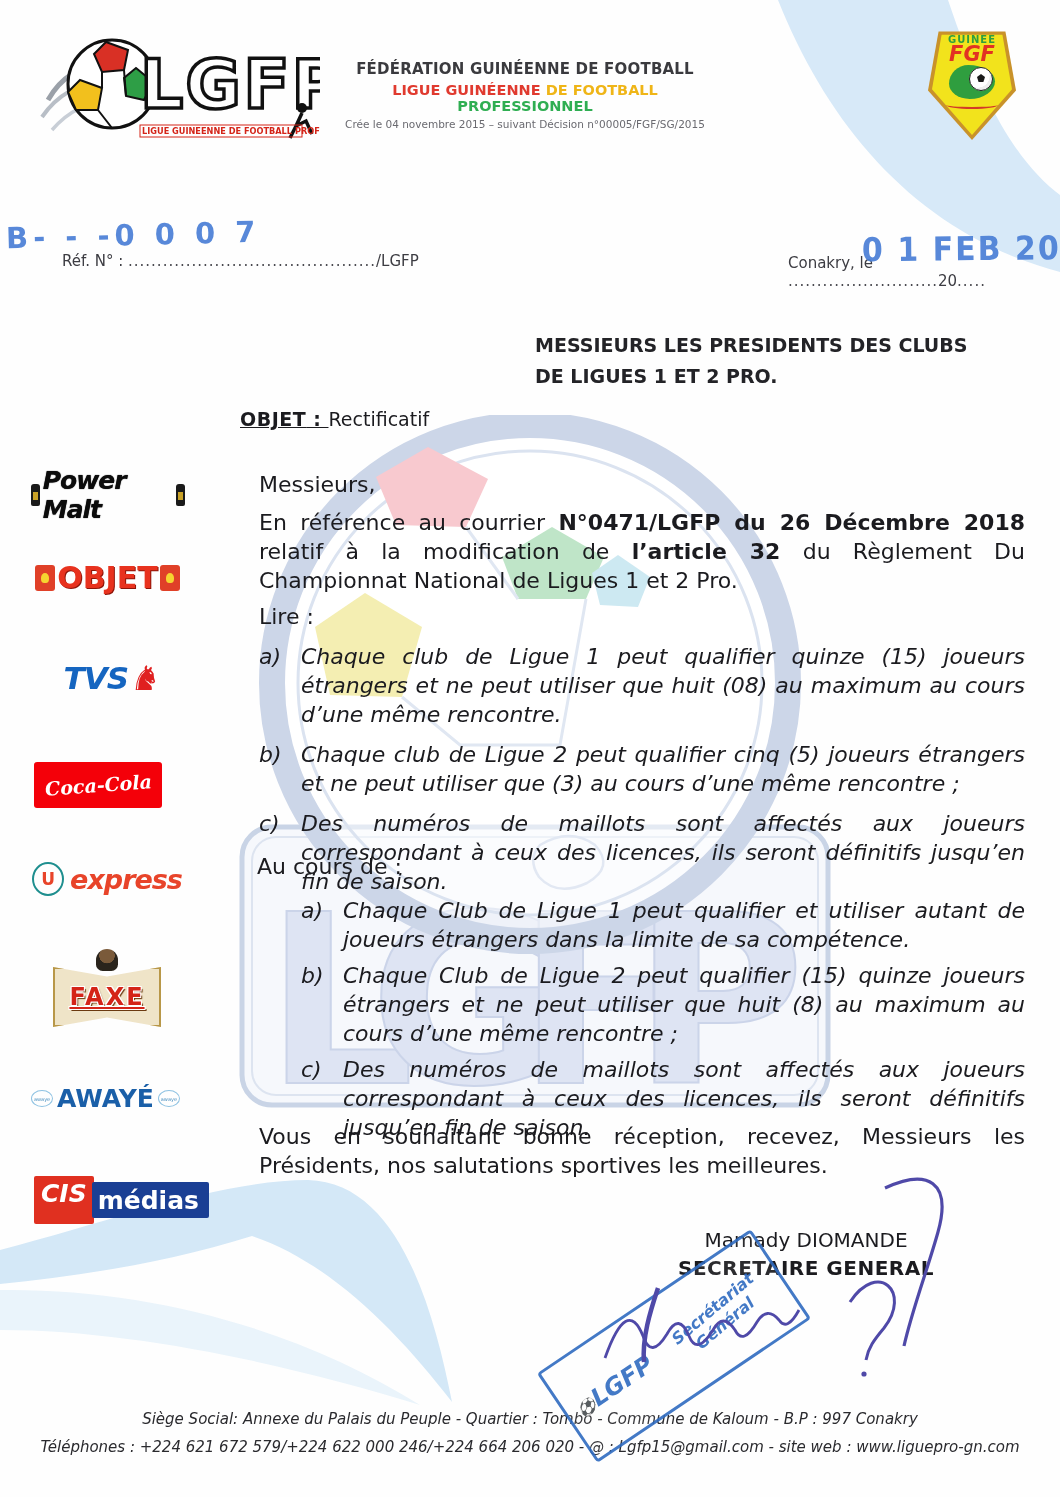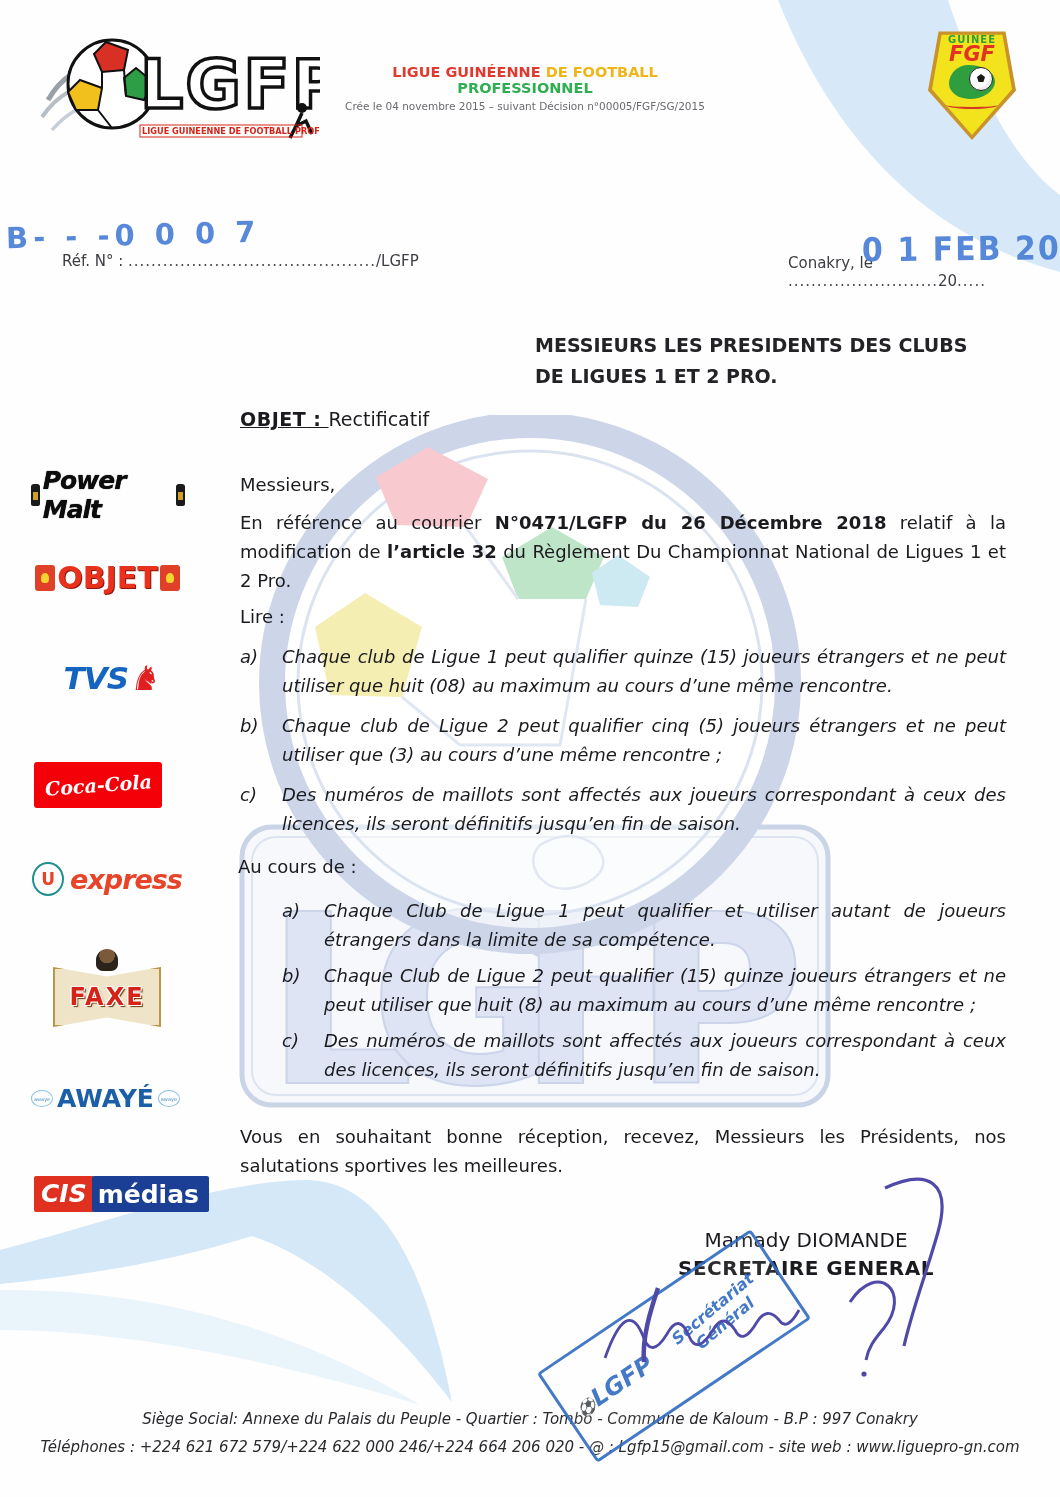--- a/index.html
+++ b/index.html
@@ -36,21 +36,21 @@
   .ref-stamp{left:6px;top:218px;font-size:29px;font-weight:bold;color:#4a7fd6;letter-spacing:5px;
      z-index:3;transform:rotate(-1.5deg);opacity:.92;}
   .date-line{left:788px;top:254px;font-size:15px;color:#3c3c42;z-index:2;}
   .date-stamp{left:862px;top:231px;font-size:30px;font-weight:bold;color:#4a7fd6;letter-spacing:2px;
      z-index:3;transform:scaleY(1.1) rotate(-.5deg);opacity:.92;white-space:nowrap;}
   
   .recipient{left:535px;top:330px;width:452px;font-size:19px;font-weight:600;color:#232327;
      text-align:justify;line-height:31px;z-index:2;}
   .objet{left:240px;top:408px;font-size:19px;z-index:2;}
   .objet b{text-decoration:underline;letter-spacing:.5px;}
-  .content{z-index:2;font-size:18px;line-height:29px;}
+  .content{z-index:2;font-size:22px;line-height:29px;margin-left:19px;}
   .salutation{left:240px;top:470px;}
   .para1{left:240px;top:508px;width:766px;text-align:justify;}
   .lire-label{left:240px;top:602px;}
   .doc-list{display:flex;flex-direction:column;}
   .list1{left:240px;top:642px;width:766px;gap:11px;}
   .list2{left:240px;top:896px;width:766px;gap:7px;}
   .li{display:flex;font-style:italic;}
   .li .mk{width:42px;flex:none;}
   .list2 .mk{margin-left:42px;}
   .li .tx{flex:1;text-align:justify;}
@@ -95,28 +95,28 @@
   .u-ring{width:28px;height:30px;border:2.5px solid #1f8f8f;border-radius:50%;display:flex;
      align-items:center;justify-content:center;color:#e8442a;font-weight:900;font-size:17px;flex:none;}
   .u-text{font-size:27px;font-weight:900;font-style:italic;color:#e8442a;margin-left:6px;letter-spacing:-1px;}
   .sp-faxe{left:52px;top:948px;width:110px;height:80px;flex-direction:column;}
   .faxe-man{width:22px;height:22px;background:radial-gradient(circle at 50% 30%,#7a5a3a 40%,#2a241c 42%);
      border-radius:50% 50% 30% 30%;margin-bottom:-4px;z-index:1;}
   .faxe-ribbon{width:104px;height:56px;background:#efe4c8;border:2px solid #b89748;
      clip-path:polygon(0 0,50% 16%,100% 0,100% 100%,50% 84%,0 100%);display:flex;align-items:center;
      justify-content:center;}
   .faxe-text{font-size:24px;font-weight:900;color:#d42418;letter-spacing:2px;
-     text-shadow:-1px -1px 0 #fff,1px -1px 0 #fff,-1px 1px 0 #fff,1px 1px 0 #fff,2px 2px 1px #6b3a10;}
+     text-shadow:-1px -1px 0 #fff,1px -1px 0 #fff,-1px 1px 0 #fff,1px 1px 0 #fff,2px 2px 1px #6b3a10;text-decoration:underline;}
   .sp-awaye{left:18px;top:1084px;width:175px;}
   .aw-oval{width:20px;height:15px;border:1.5px solid #8ec2e2;border-radius:50%;color:#4a90c0;
      font-size:5px;display:flex;align-items:center;justify-content:center;flex:none;}
   .aw-text{font-size:25px;font-weight:900;color:#1a5fa8;margin:0 4px;letter-spacing:0;}
   .sp-cis{left:34px;top:1176px;}
   .cis-red{background:#e03020;color:#fff;font-weight:900;font-style:italic;font-size:25px;
-     padding:3px 7px 4px;border-radius:2px;}
+     padding:3px 7px 16px;border-radius:2px;}
   .cis-blue{background:#1a3f94;color:#fff;font-weight:bold;font-size:25px;padding:4px 10px 3px 6px;
      border-radius:2px;margin-left:-2px;}
   .dots{letter-spacing:1px;color:#4a4a50;}
 </style>
 </head>
 <body>
 
 <div class="page">
 
   <svg class="bg-svg" width="1060" height="1497" viewBox="0 0 1060 1497">
@@ -155,20 +155,21 @@
       <g>
         <circle cx="262" cy="86" r="5" fill="#111"></circle>
         <path d="M262 91 L256 104 L266 99 L272 112 M256 104 L250 116" stroke="#111" stroke-width="3.5" fill="none"></path>
       </g>
       <text x="102" y="112" font-family="DejaVu Sans, sans-serif" font-weight="bold" font-size="8.2" fill="#d42418">LIGUE GUINEENNE DE FOOTBALL PROFESSIONNEL</text>
       <rect x="100" y="103" width="162" height="12" fill="none" stroke="#d42418" stroke-width="1"></rect>
     </svg>
   </div>
 
   <div class="abs hdr-center">
+    <div class="hdr-l1">FÉDÉRATION GUINÉENNE DE FOOTBALL</div>
     <div class="hdr-l2"><span class="red">LIGUE GUINÉENNE </span><span class="yel">DE FOOTBALL </span><span class="grn">PROFESSIONNEL</span></div>
     <div class="hdr-l3">Crée le 04 novembre 2015 – suivant Décision n°00005/FGF/SG/2015</div>
   </div>
 
   <div class="abs ref-line"><span>Réf. N° :</span> <span class="dots">...........................................</span><span>/LGFP</span></div>
 
   <div class="abs fgf-badge">
     <div class="fgf-outer"></div>
     <div class="fgf-inner">
       <div class="fgf-country">GUINEE</div>

